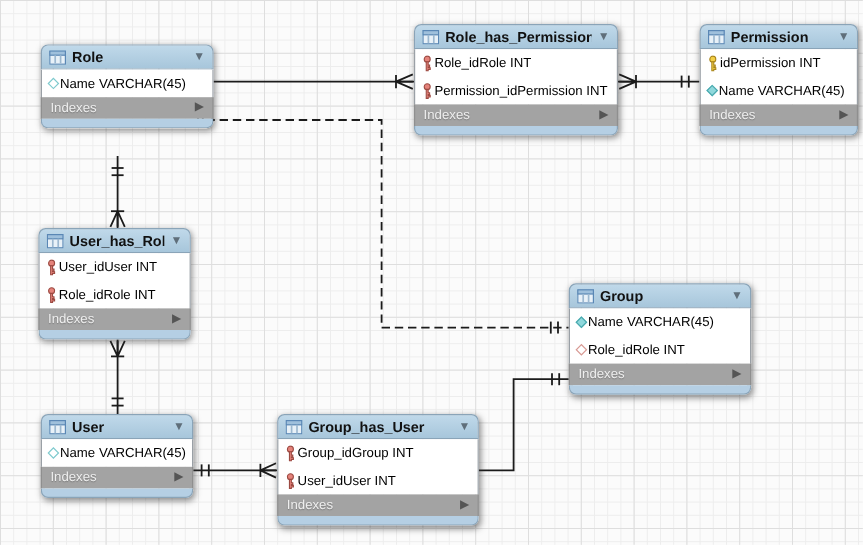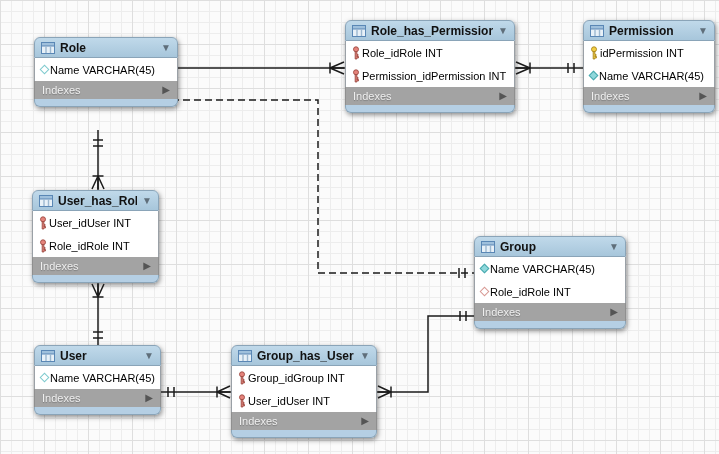--- a/index.html
+++ b/index.html
@@ -305,21 +305,21 @@
         <span class="ftext">Name VARCHAR(45)</span>
       </div>
     </div>
     <div class="tindexes">
       <span>Indexes</span>
       <span class="iarrow">▶</span>
     </div>
     <div class="tfooter"></div>
   </div>
 
-  <div class="etable" style="left:231px;top:345px;width:146px">
+  <div class="etable" style="left:231px;top:345px;width:168px">
     <div class="thead">
       <span class="ticon">
           <svg width="14" height="12">
             <rect x="0.5" y="0.5" width="13" height="11" fill="#e8f1f8" stroke="#5a87b5"></rect>
             <rect x="0.5" y="0.5" width="13" height="3.5" fill="#9fc0dc" stroke="#5a87b5"></rect>
             <line x1="5" y1="4" x2="5" y2="11" stroke="#9cb8d0" stroke-width="1.4"></line>
             <line x1="9.5" y1="4" x2="9.5" y2="11" stroke="#9cb8d0" stroke-width="1.4"></line>
           </svg>
         </span>
       <span class="ttitle">Group_has_User</span>

